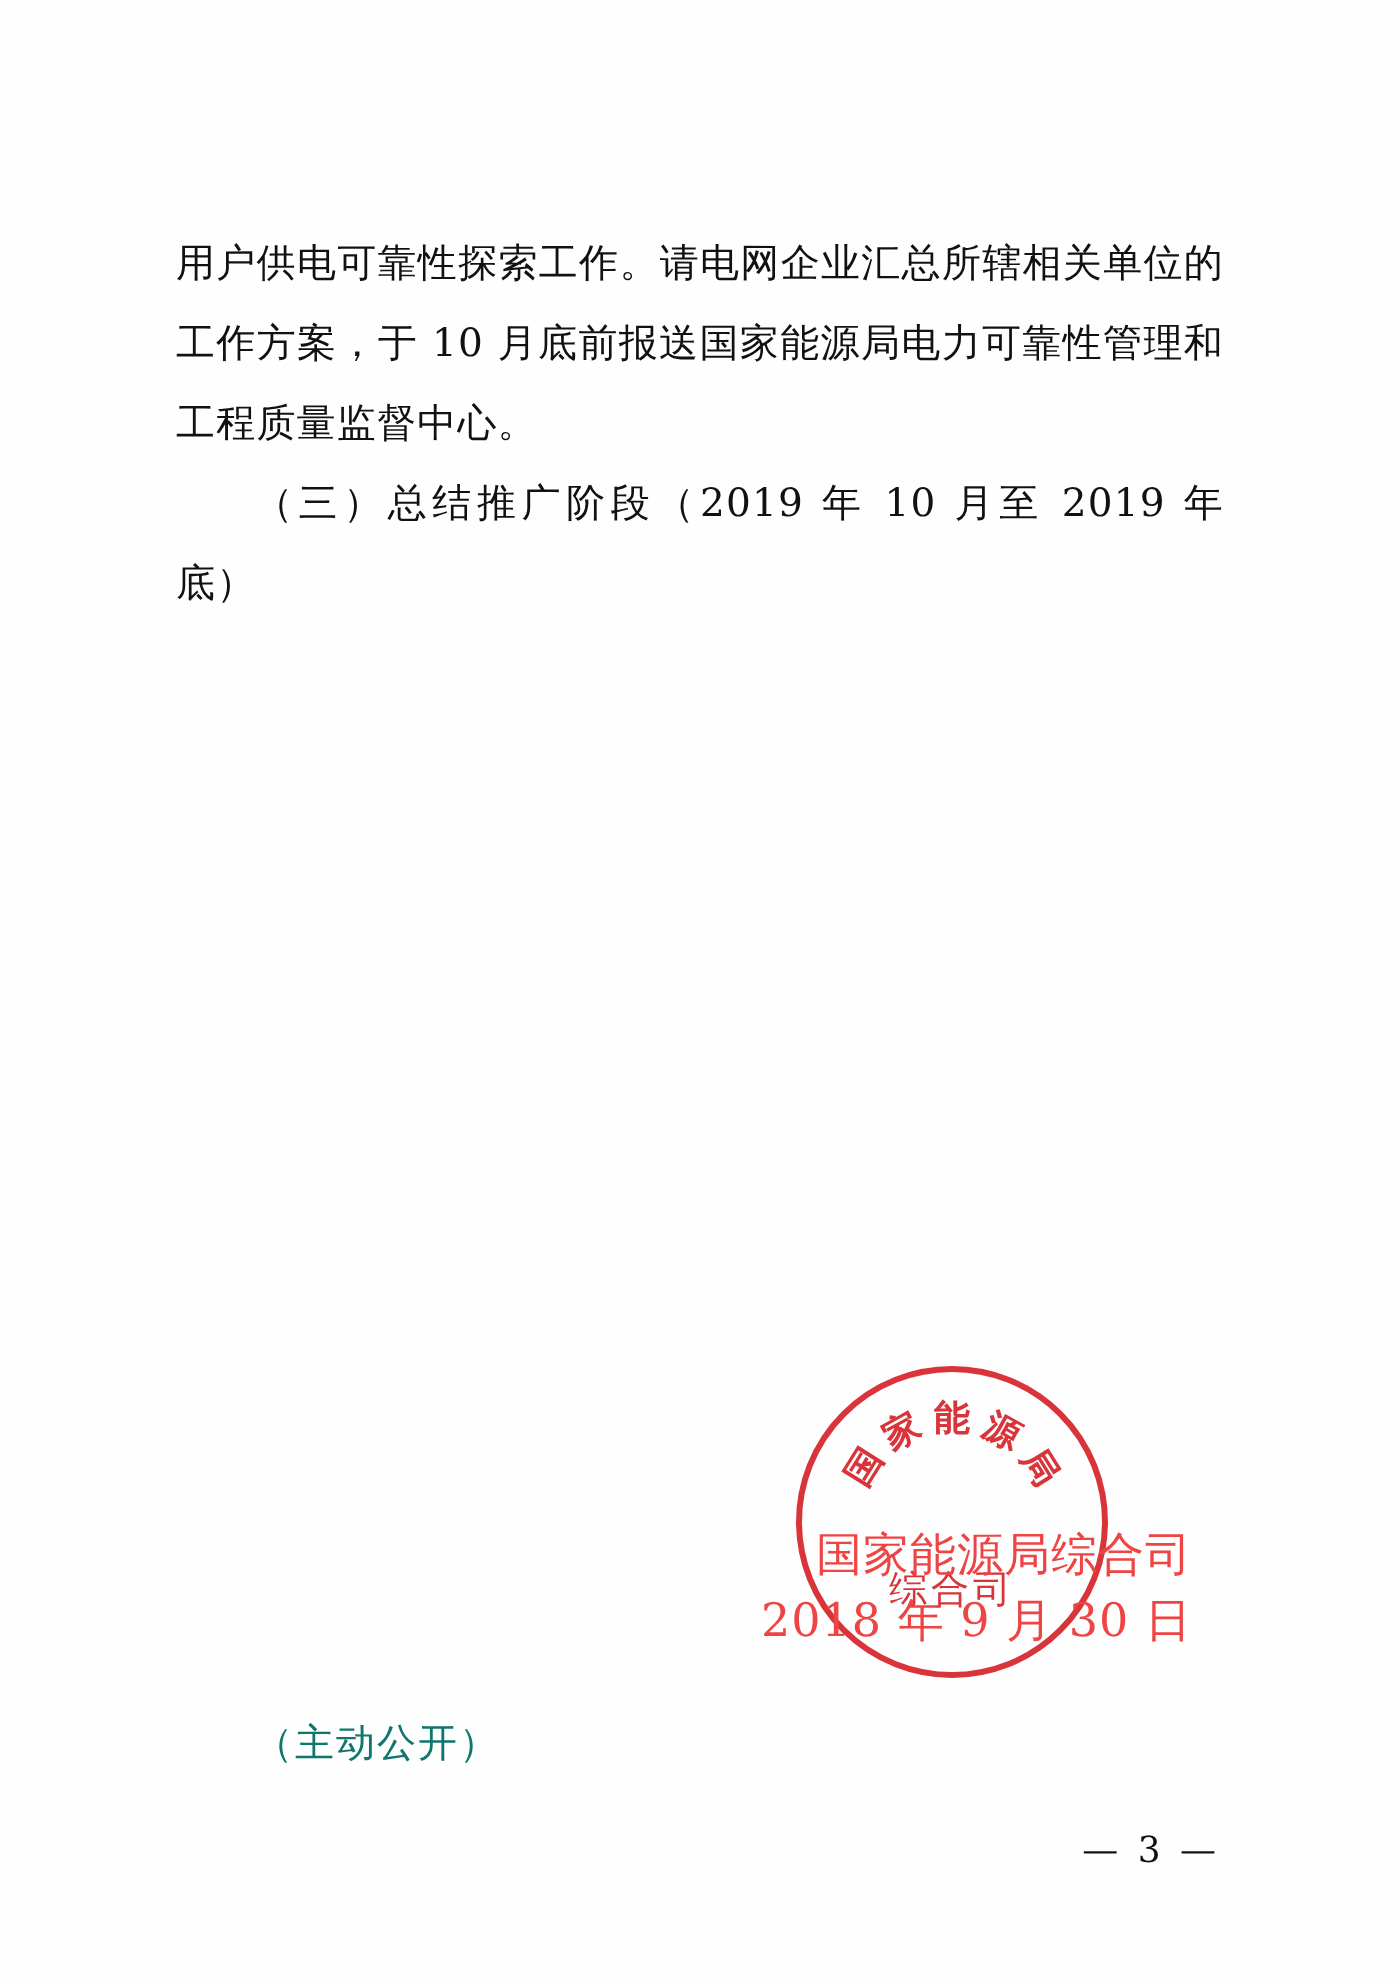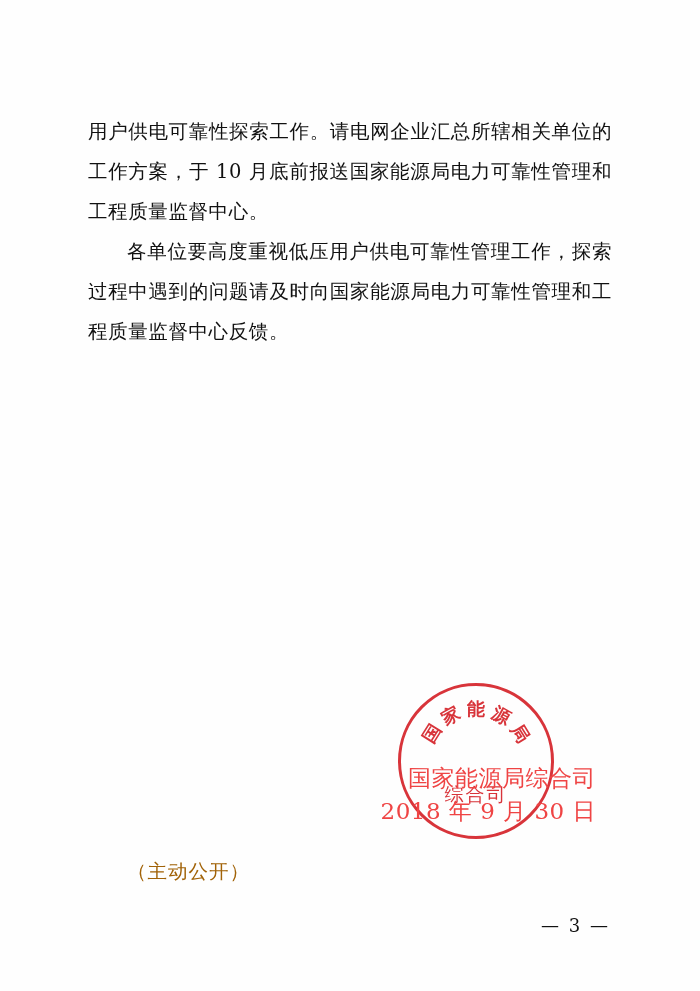--- a/index.html
+++ b/index.html
@@ -95,42 +95,42 @@
     color: #d5232a;
     letter-spacing: 2px;
     font-family: Liberation Sans, sans-serif;
   }
   .public-note {
     position: absolute;
     left: 127px;
     top: 858px;
     font-size: 19.5px;
     letter-spacing: 1px;
-    color: #a16207;
+    color: #0f766e;
   }
   .page-number {
     position: absolute;
     right: 90px;
     bottom: 55px;
     font-size: 18px;
     letter-spacing: 2px;
     color: #111;
   }
   .contact {
     margin-top: 0;
   }
 </style>
 </head>
 <body>
 
 <div class="page">
 
   <div class="doc-body">
     <p class="para">用户供电可靠性探索工作。请电网企业汇总所辖相关单位的工作方案，于 10 月底前报送国家能源局电力可靠性管理和工程质量监督中心。</p>
-    <p class="para indent">各单位要高度重视低压用户供电可靠性管理工作，探索过程中遇到的问题请及时向国家能源局电力可靠性管理和工程质量监督中心反馈。</p>
+    <p class="para indent">（三）总结推广阶段（2019 年 10 月至 2019 年底）</p>
   </div>
 
   <div class="seal">
     <div class="ring-text">
       <span style="transform: rotate(-58deg) translate(-9px, -64px);">国</span>
       <span style="transform: rotate(-29deg) translate(-9px, -64px);">家</span>
       <span style="transform: rotate(0deg) translate(-9px, -64px);">能</span>
       <span style="transform: rotate(29deg) translate(-9px, -64px);">源</span>
       <span style="transform: rotate(58deg) translate(-9px, -64px);">局</span>
     </div>

